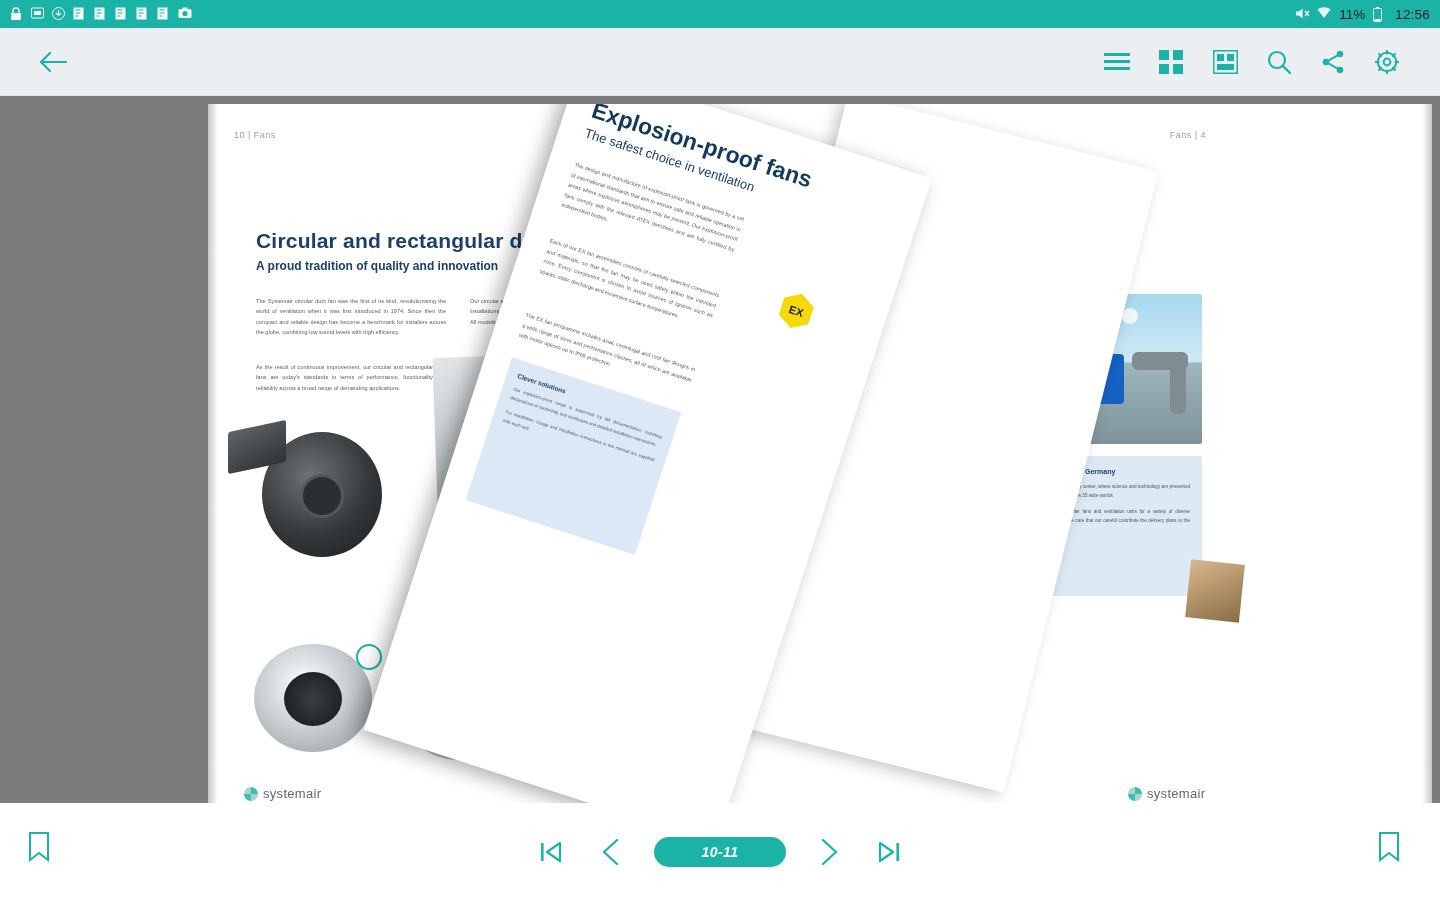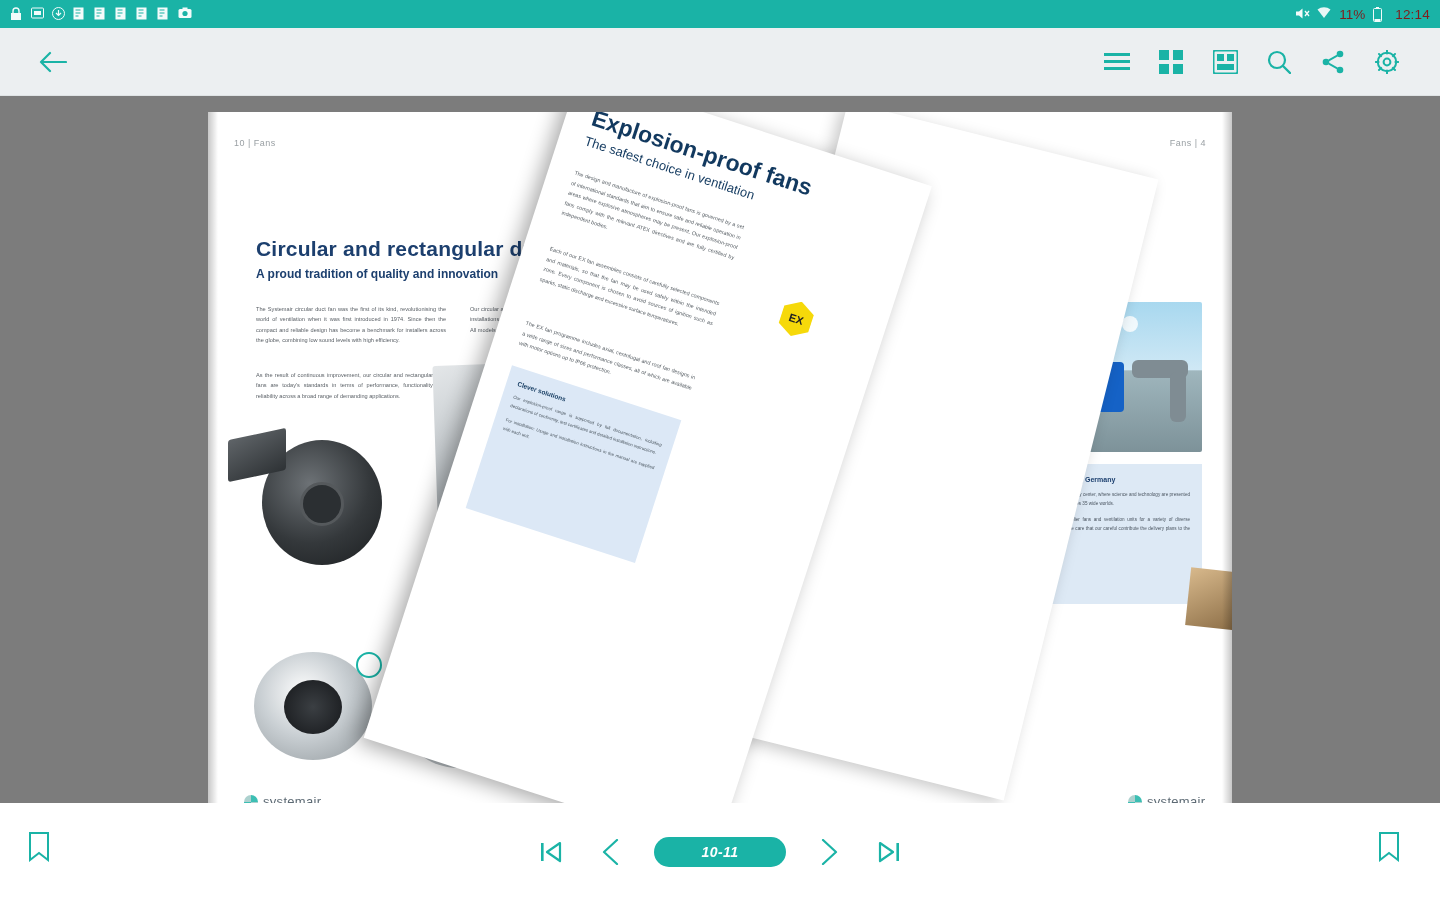--- a/index.html
+++ b/index.html
@@ -12,21 +12,21 @@
   #app {
     position: relative;
     width: 1440px; height: 900px;
     display: flex; flex-direction: column;
   }
 
   
   .statusbar {
     height: 28px;
     background: #1ab3a6;
-    color: #7f1d1d;
+    color: #0f172a;
     display: flex;
     align-items: center;
     padding: 0 10px;
     font-size: 13px;
     flex: 0 0 28px;
   }
   .status-left { display: flex; align-items: center; gap: 7px; }
   .status-right { margin-left: auto; display: flex; align-items: center; gap: 8px; }
   .sicon { width: 14px; height: 15px; display: inline-block; position: relative; opacity: .95; }
   .sicon svg { display: block; }
@@ -53,22 +53,22 @@
 
   
   .reader {
     flex: 1 1 auto;
     background: #7c7c7c;
     position: relative;
     overflow: hidden;
   }
   .page-stack {
     position: absolute;
-    left: 208px; top: 16px;
-    width: 1024px; height: 735px;
+    left: 208px; top: 8px;
+    width: 1224px; height: 735px;
     background: #ffffff;
     overflow: hidden;
   }
   
   .pg-left {
     position: absolute; left: 0; top: 0;
     width: 512px; height: 735px;
     background: #ffffff;
   }
   .pg-right {
@@ -403,21 +403,21 @@
           </svg>
       </span>
       <span class="batt-pct">11%</span>
       <span class="sicon">
         <svg width="9" height="15" viewBox="0 0 9 15">
             <rect x="3" y="0" width="3" height="1.5" fill="#fff"></rect>
             <rect x="0.5" y="1.5" width="8" height="13" rx="1" stroke="#fff" fill="none"></rect>
             <rect x="1.5" y="12" width="6" height="2" fill="#fff"></rect>
           </svg>
       </span>
-      <span class="status-text">12:14</span>
+      <span class="status-text">12:56</span>
     </div>
   </div>
 
   <div class="toolbar">
     <div class="tb-icon">
       <svg width="28" height="22" viewBox="0 0 28 22">
           <path d="M27 11H2M11 2L2 11l9 9" stroke="#1ab3a6" stroke-width="2.2" fill="none" stroke-linecap="round" stroke-linejoin="round"></path>
         </svg>
     </div>
     <div class="tb-right">

